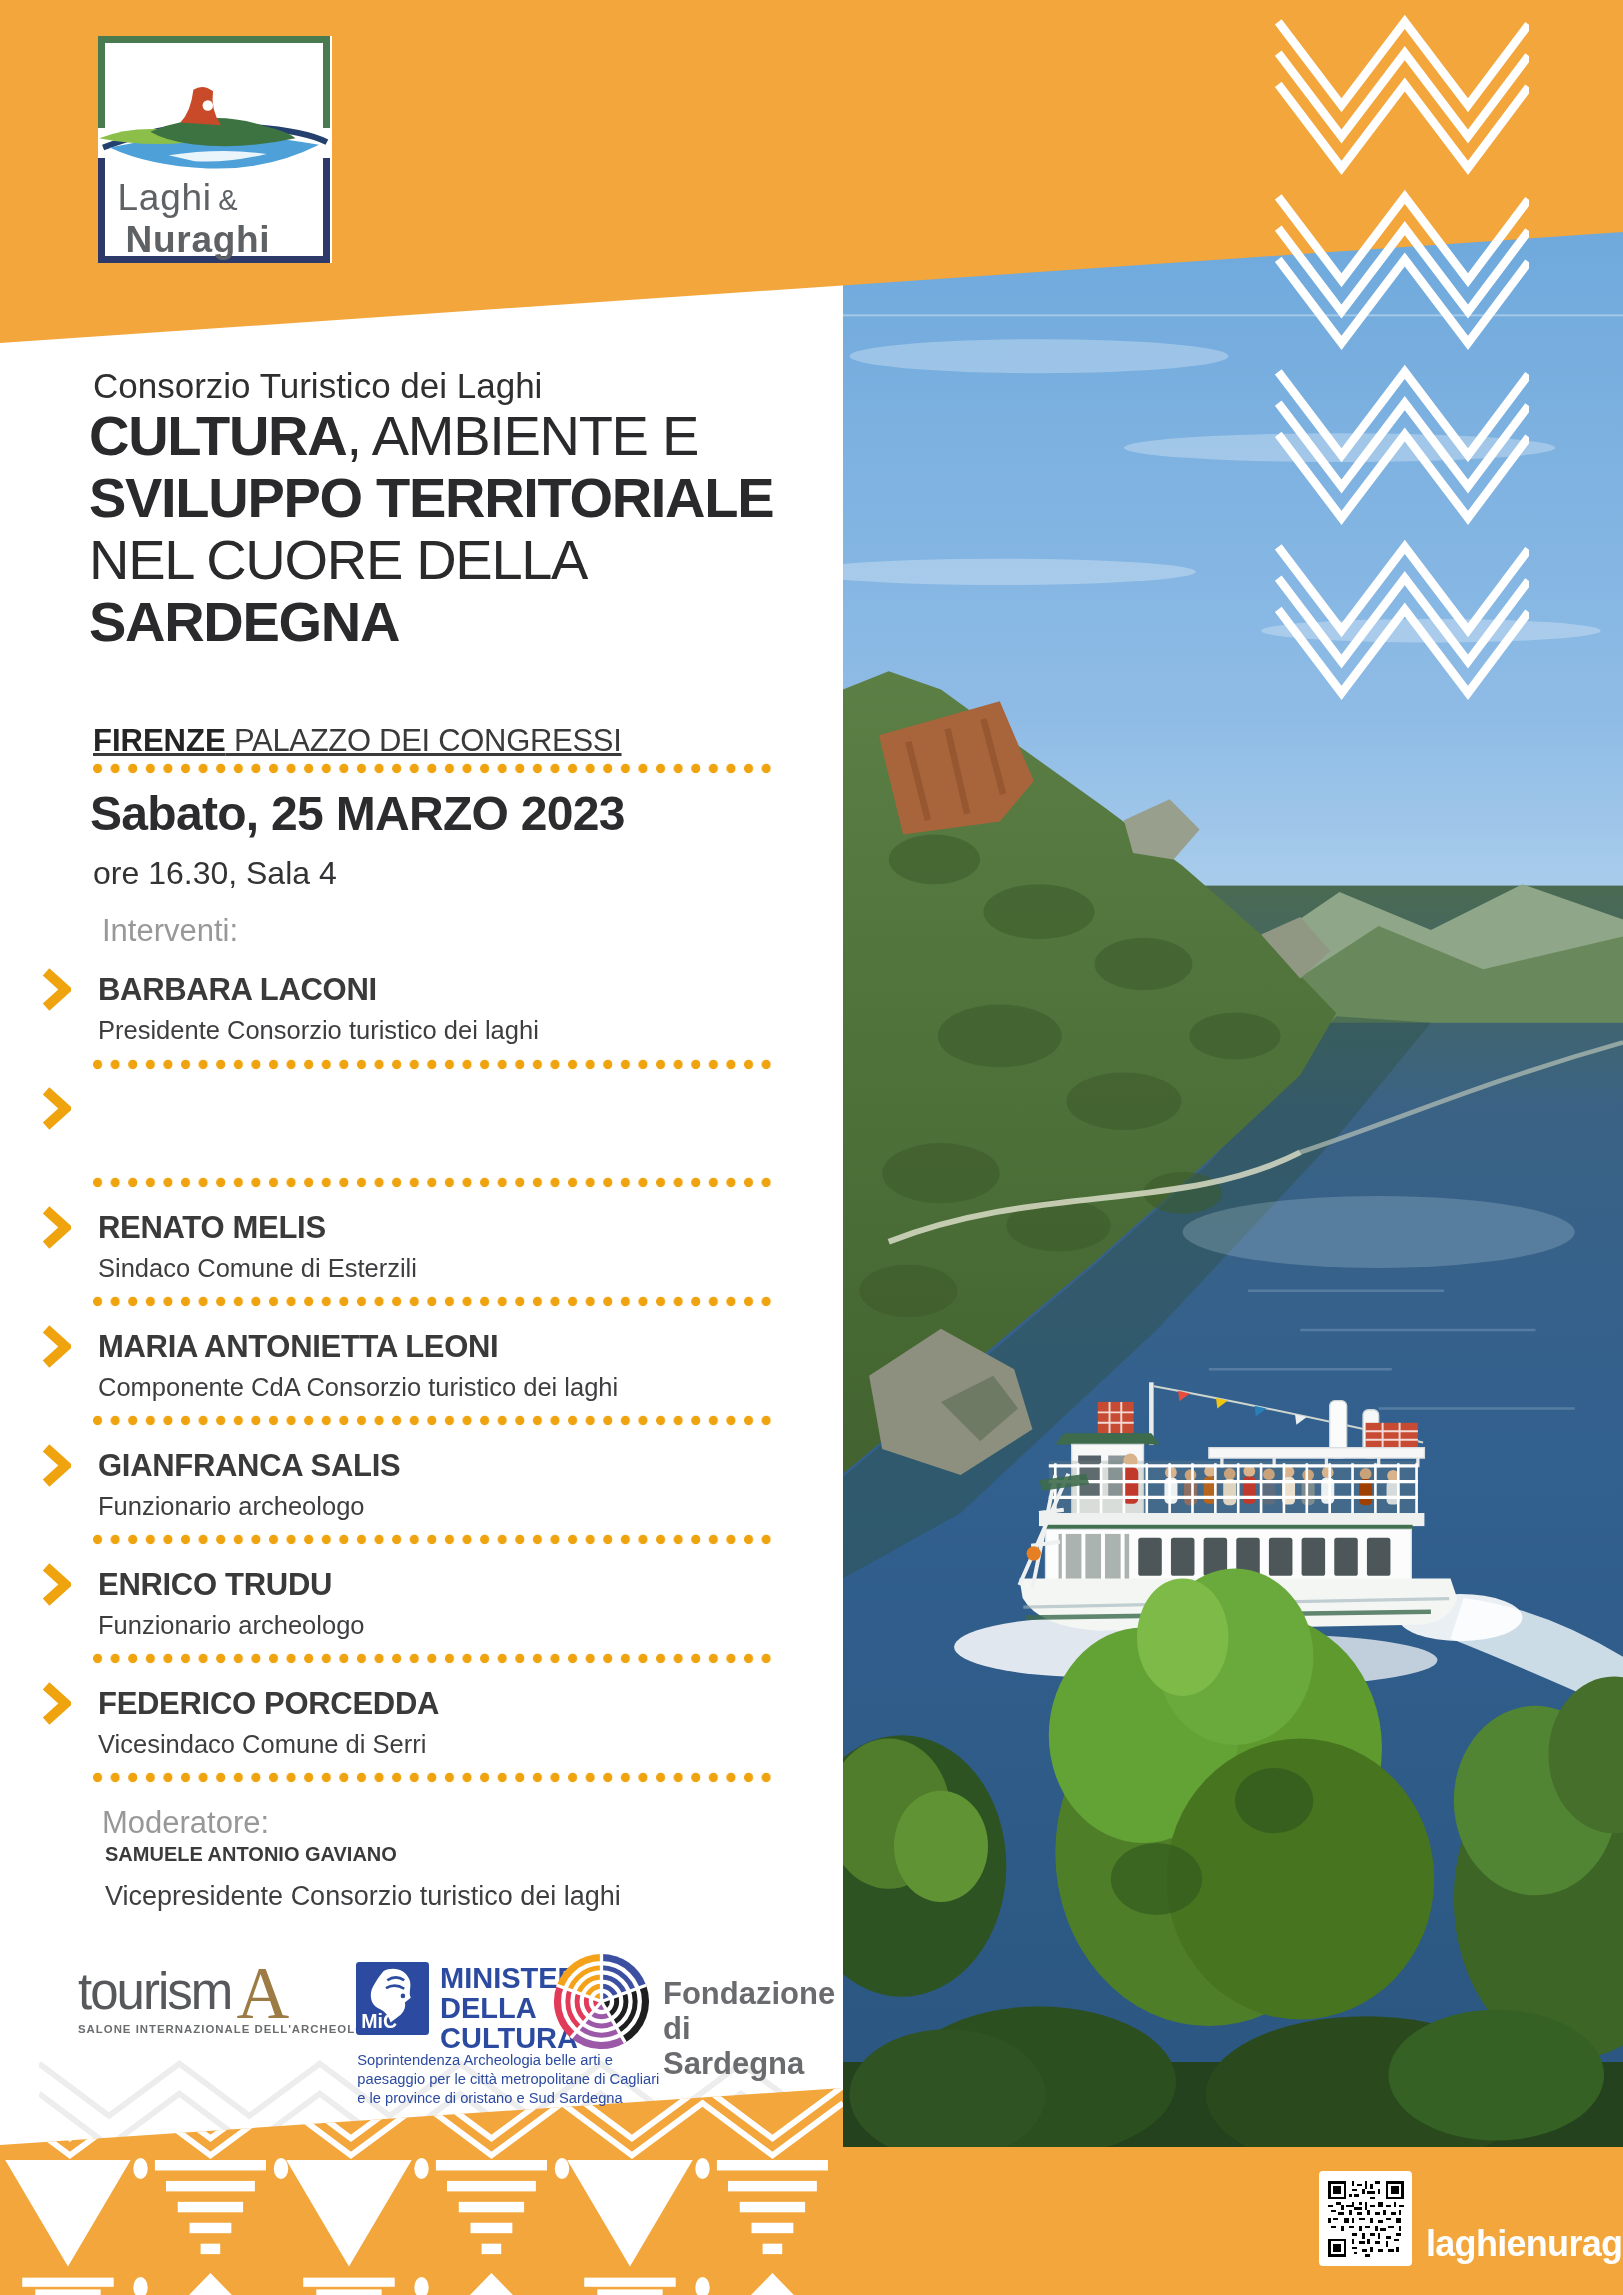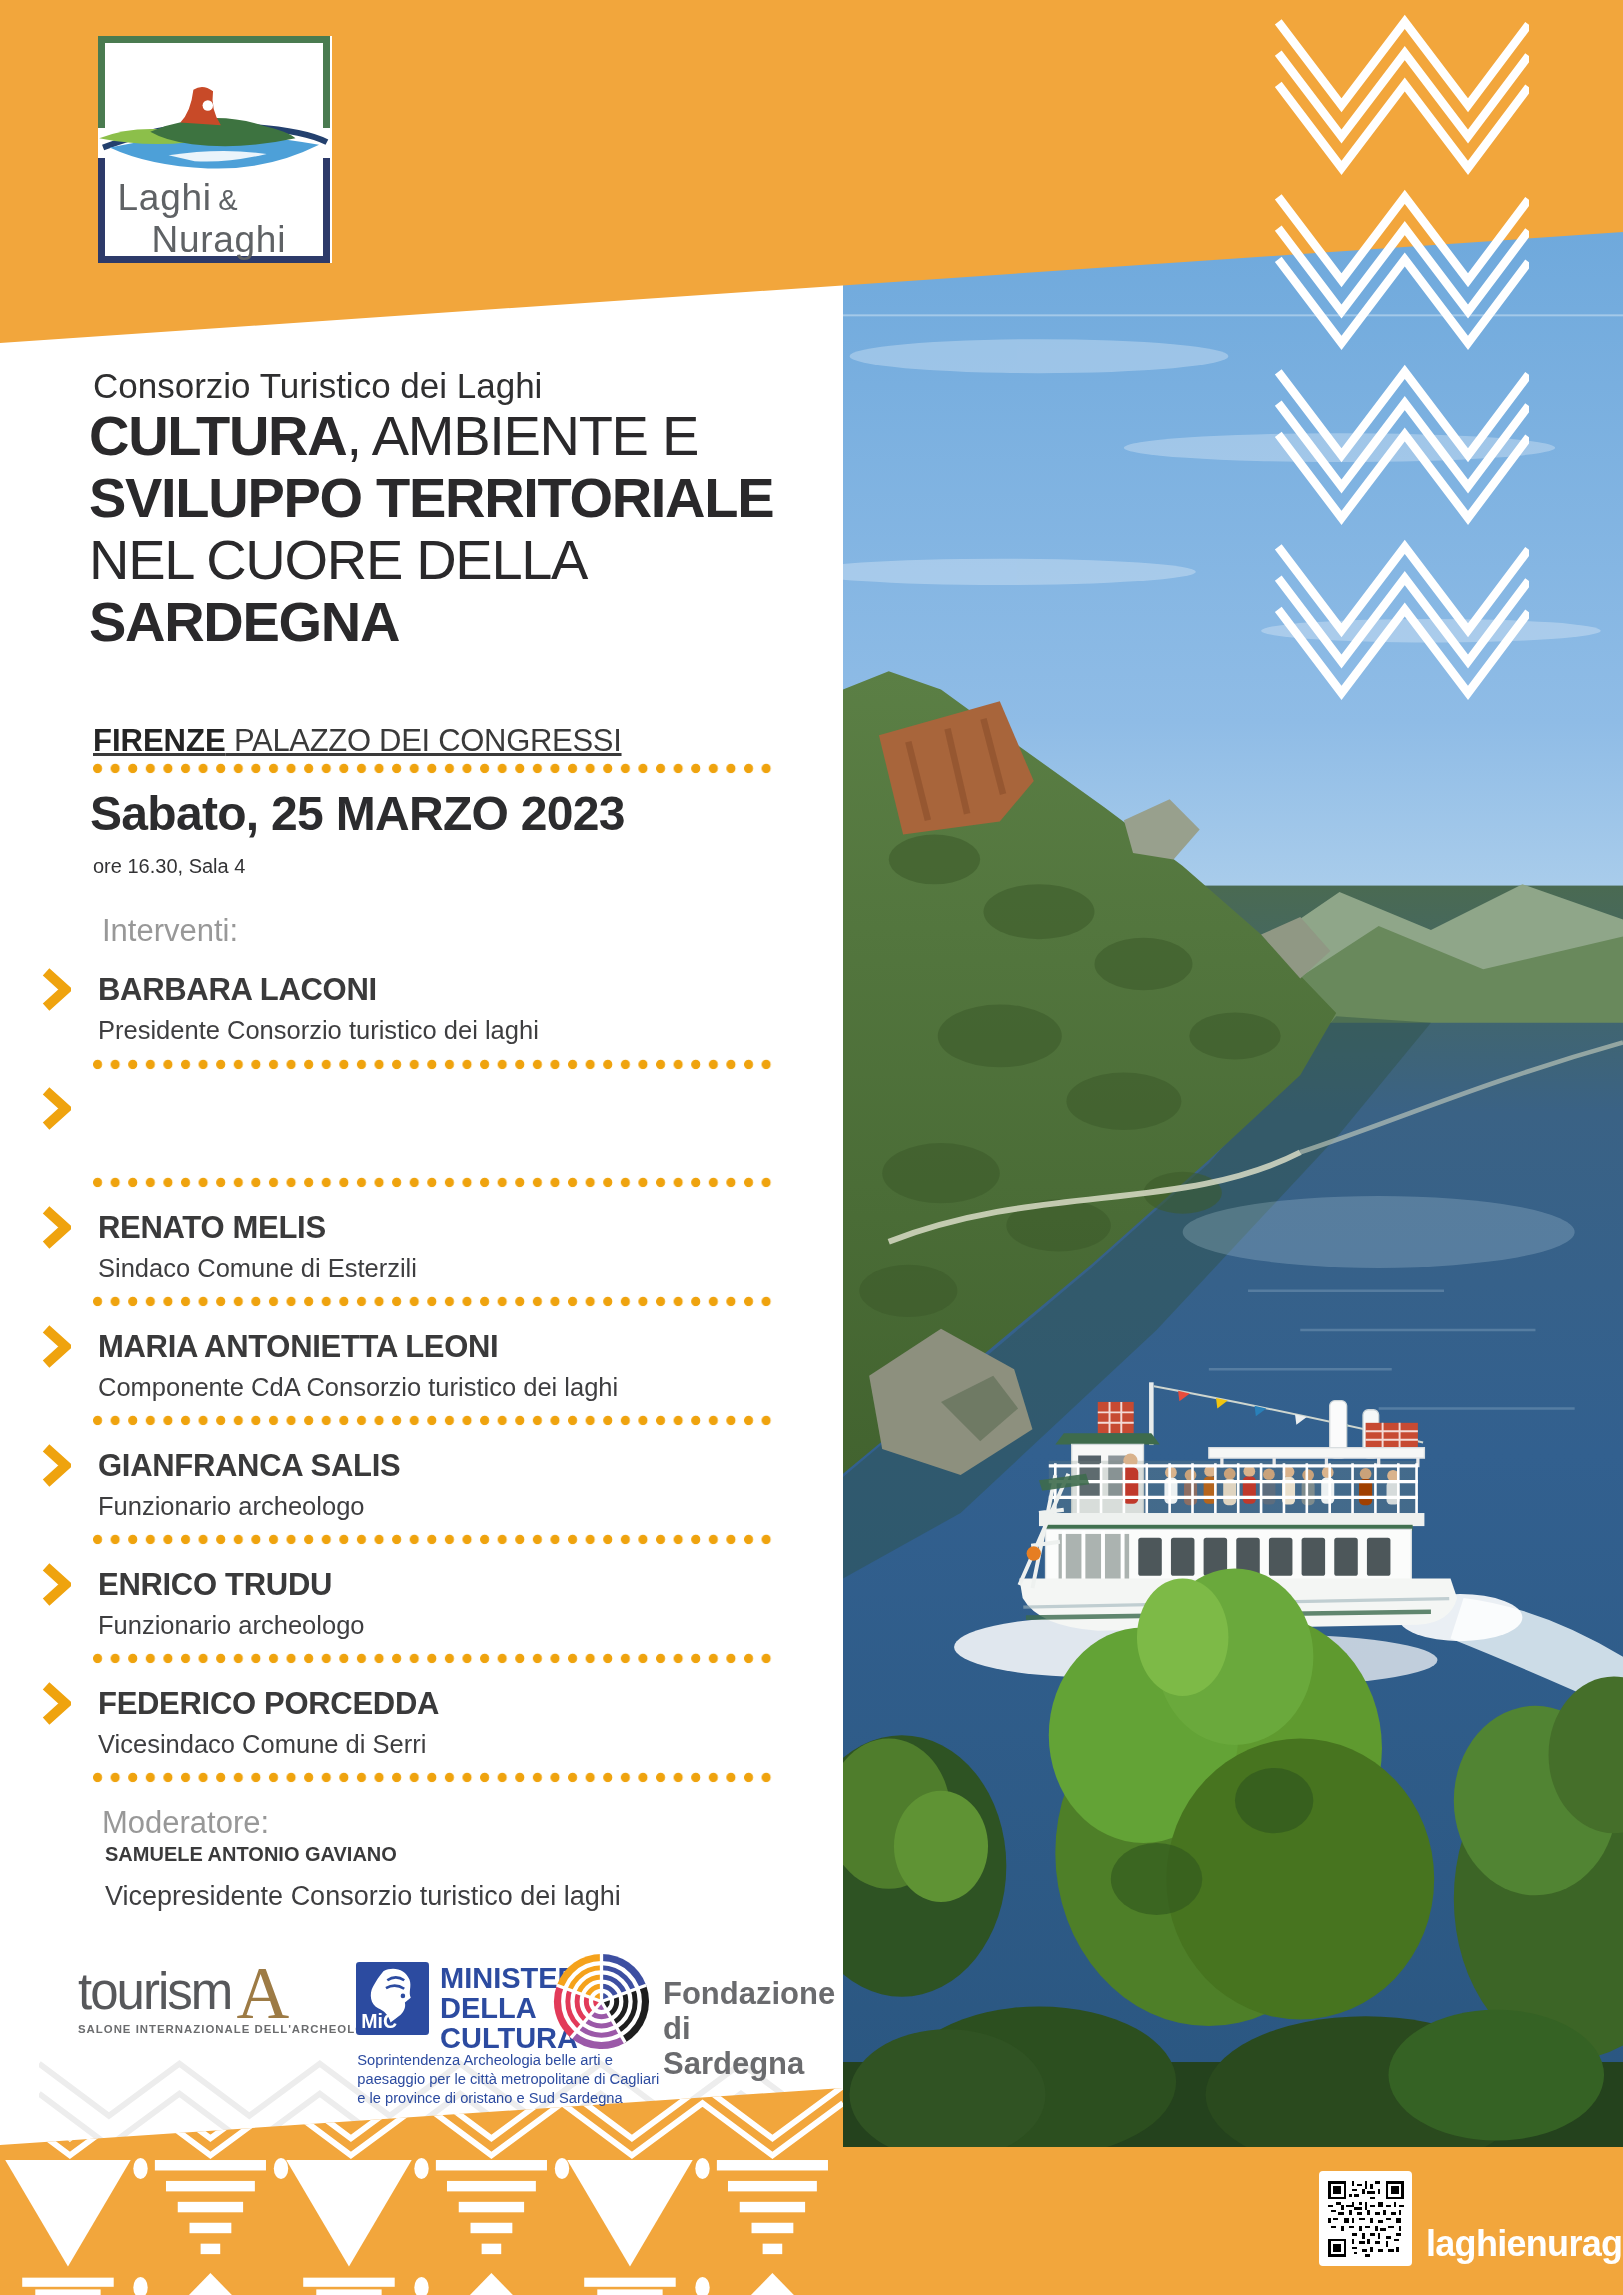--- a/index.html
+++ b/index.html
@@ -12,40 +12,40 @@
     position:absolute;left:0;top:0;width:1623px;height:346px;background:#F2A63C;
     clip-path:polygon(0 0,1623px 0,1623px 232px,0 343px);z-index:3;
   }
   
   .logo-box{position:absolute;left:98px;top:36px;width:234px;height:227px;background:#fff;z-index:4;}
   .logo-frame-green{position:absolute;left:0;top:0;width:218px;height:85px;border:7.8px solid #4A7B50;border-bottom:none;}
   .logo-frame-navy{position:absolute;left:0;bottom:0;width:218px;height:98px;border:7.8px solid #2D3A69;border-top:none;}
   .logo-art{position:absolute;left:-7.8px;top:38px;width:250px;height:105px;}
   .logo-text{position:absolute;left:19.6px;top:142px;color:#5F6265;font-size:37px;letter-spacing:0.7px;line-height:39px;}
   .logo-text .amp{font-size:29px;margin-left:6.5px;}
-  .logo-text .l2{margin-left:34px;display:block;}
+  .logo-text .l2{margin-left:8px;display:block;font-weight:bold;}
   
   .photo{position:absolute;left:843px;top:232px;width:780px;height:1915px;z-index:1;overflow:hidden;}
   .photo svg{display:block;}
   
   .zigzag-col{position:absolute;left:1274px;top:14.4px;z-index:5;display:flex;flex-direction:column;gap:11.8px;}
   .zigzag-col svg{display:block;}
   .zz{stroke:#ffffff;stroke-width:13;fill:none;stroke-linejoin:miter;}
   
   .kicker{position:absolute;left:93px;top:366px;font-size:35px;color:#2F2F30;z-index:4;}
   .title{position:absolute;left:89px;top:405px;width:738px;font-size:56px;line-height:62px;color:#2A292B;letter-spacing:-1.3px;z-index:4;}
   .title .b{font-weight:700;}
   .title .r{font-weight:400;}
   .venue{position:absolute;left:93px;top:723px;font-size:31px;color:#3A3A3A;z-index:4;letter-spacing:-0.3px;text-decoration:underline;}
   .venue .city{font-weight:700;color:#242424;letter-spacing:0;}
   .dotted{background-image:radial-gradient(circle at 4.6px 5.2px,#EFA30E 4.2px,transparent 4.9px);
     background-size:17.6px 10.5px;background-repeat:repeat-x;height:10.5px;position:absolute;z-index:4;}
   .dot-venue{left:93px;top:763px;width:683px;}
   .date{position:absolute;left:90px;top:786px;font-size:48px;font-weight:700;letter-spacing:-0.7px;color:#2C2C2E;z-index:4;}
-  .time{position:absolute;left:93px;top:855px;font-size:20px;color:#333335;z-index:4;}
+  .time{position:absolute;left:93px;top:855px;font-size:32px;color:#333335;z-index:4;}
   .sec-label{position:absolute;left:102px;font-size:31px;color:#989898;z-index:4;}
   .speaker{position:absolute;left:98px;z-index:4;}
   .speaker .name{font-size:31px;font-weight:700;color:#3A3A3B;letter-spacing:-0.3px;}
   .speaker .role{font-size:25.5px;color:#3E3E40;margin-top:7.8px;}
   .chev{position:absolute;left:42px;z-index:4;}
   .mod-name{position:absolute;left:105px;top:1843px;font-size:20px;font-weight:700;color:#3A3A3B;z-index:4;}
   .mod-role{position:absolute;left:105px;top:1881px;font-size:27px;color:#3E3E40;z-index:4;}
   
   .tourisma{position:absolute;left:78px;top:1966px;z-index:4;}
   .tourisma .row{display:flex;align-items:flex-start;}

